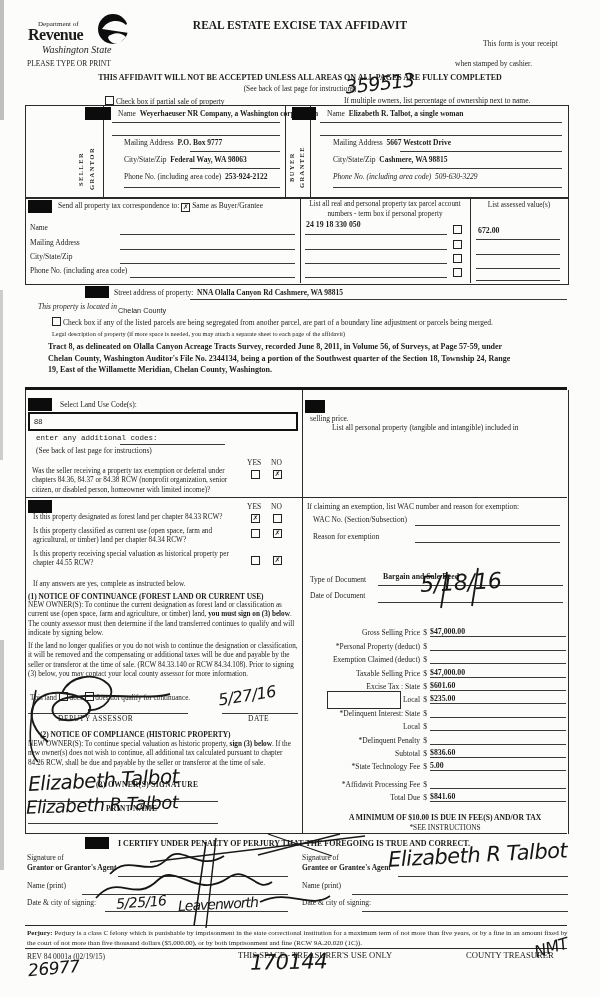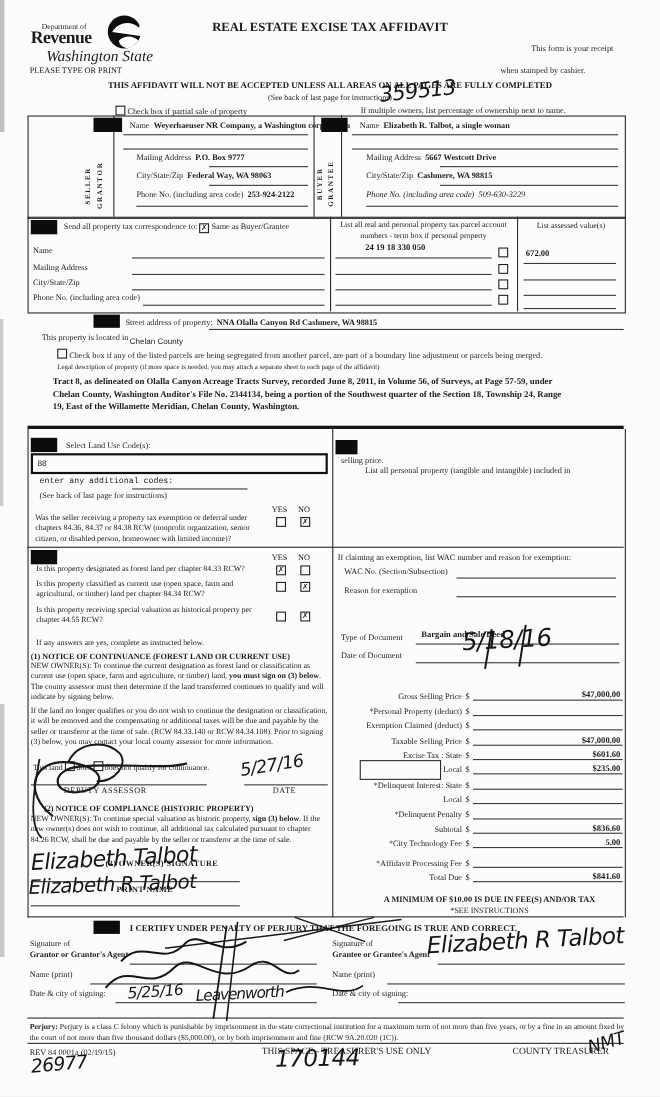--- a/index.html
+++ b/index.html
@@ -19,21 +19,21 @@
       line-height:7px;text-align:center;vertical-align:-1px;font-family:"DejaVu Sans",sans-serif;}
   .cbx{position:absolute;width:7px;height:7px;border:1px solid #222;font-size:6.5px;
       line-height:7px;text-align:center;font-family:"DejaVu Sans",sans-serif;}
   .vlab{writing-mode:vertical-rl;transform:rotate(180deg);font-size:6.4px;font-weight:bold;
         letter-spacing:1.5px;font-family:"Liberation Serif",serif;}
   .hw{font-family:"DejaVu Sans", sans-serif;font-style:italic;color:#151515;
       letter-spacing:-0.5px;white-space:nowrap;}
   .mrow{display:flex;align-items:flex-end;height:13.4px;font-size:7.5px;}
   .mlab{width:112px;text-align:right;}
   .mcur{width:10px;text-align:center;}
-  .mval{flex:1;border-bottom:1px solid #3a3a3a;text-align:right;font-weight:bold;
+  .mval{flex:1;border-bottom:1px solid #3a3a3a;font-weight:bold;
         font-size:7.8px;padding-right:2px;}
   svg.ov{position:absolute;left:0;top:0;pointer-events:none;}
 </style>
 </head>
 <body>
 
 <div id="page">
 
   <div class="abs" style="left:0;top:100;width:4px;height:120px;background:#777;opacity:.45;"></div>
   <div class="abs" style="left:0;top:290px;width:3px;height:170px;background:#888;opacity:.4;"></div>
@@ -41,37 +41,37 @@
 
   <div class="abs t" style="left:38px;top:20px;font-size:7px;">Department of</div>
   <div class="abs" style="left:96px;top:13px;">
     <svg width="36" height="34" viewBox="0 0 36 34">
       <circle cx="17" cy="16" r="15" fill="#0d0d0d"></circle>
       <path d="M6,16 C12,6 24,6 30,12 L33,8 L33,20 Z" fill="#fcfcfb"></path>
       <path d="M12,24 C18,18 26,20 30,24 L24,30 C18,32 13,29 12,24 Z" fill="#fcfcfb"></path>
     </svg>
   </div>
   <div class="abs b" style="left:28px;top:26px;font-size:16px;letter-spacing:-0.5px;">Revenue</div>
-  <div class="abs" style="left:42px;top:44px;font-size:14px;font-style:italic;">Washington State</div>
+  <div class="abs" style="left:42px;top:44px;font-size:10px;font-style:italic;">Washington State</div>
 
   <div class="abs b ctr" style="left:150px;top:19px;width:300px;font-size:11.5px;">REAL ESTATE EXCISE TAX AFFIDAVIT</div>
   <div class="abs t" style="left:483px;top:39px;">This form is your receipt</div>
 
   <div class="abs t" style="left:27px;top:59px;">PLEASE TYPE OR PRINT</div>
   <div class="abs t" style="left:455px;top:59px;">when stamped by cashier.</div>
 
   <div class="abs b ctr" style="left:40px;top:73px;width:520px;font-size:8px;">THIS AFFIDAVIT WILL NOT BE ACCEPTED UNLESS ALL AREAS ON ALL PAGES ARE FULLY COMPLETED</div>
   <div class="abs ctr" style="left:150px;top:84px;width:300px;font-size:7.3px;">(See back of last page for instructions)</div>
   <div class="abs hw" style="left:345px;top:72px;font-size:19px;transform:rotate(-6deg);">359513</div>
 
   <div class="abs t" style="left:105px;top:96px;">
     <span class="cb"></span>
     <span>Check box if partial sale of property</span>
   </div>
-  <div class="abs t" style="left:328px;top:96px;">If multiple owners, list percentage of ownership next to name.</div>
+  <div class="abs t" style="left:344px;top:96px;">If multiple owners, list percentage of ownership next to name.</div>
 
   <div class="abs box" style="left:25px;top:105px;width:542px;height:92px;"></div>
   <div class="abs" style="left:103px;top:105px;height:92px;border-left:1px solid #2a2a2a;"></div>
   <div class="abs" style="left:285px;top:105px;height:92px;border-left:1px solid #2a2a2a;"></div>
   <div class="abs" style="left:310px;top:105px;height:92px;border-left:1px solid #2a2a2a;"></div>
 
   <div class="abs blk" style="left:85px;top:107px;width:26px;height:13px;"></div>
   <div class="abs vlab" style="left:77px;top:124px;height:62px;">SELLER</div>
   <div class="abs vlab" style="left:88px;top:120px;height:70px;">GRANTOR</div>
   <div class="abs t" style="left:118px;top:109px;">
@@ -135,21 +135,21 @@
   <div class="abs line" style="left:120px;top:233px;width:175px;"></div>
   <div class="abs t" style="left:30px;top:238px;">Mailing Address</div>
   <div class="abs line" style="left:120px;top:248px;width:175px;"></div>
   <div class="abs t" style="left:30px;top:252px;">City/State/Zip</div>
   <div class="abs line" style="left:120px;top:262px;width:175px;"></div>
   <div class="abs t" style="left:30px;top:266px;">Phone No.  (including area code)</div>
   <div class="abs line" style="left:130px;top:276px;width:165px;"></div>
 
   <div class="abs ts ctr" style="left:303px;top:200px;width:164px;">List all real and personal property tax parcel account</div>
   <div class="abs ts ctr" style="left:303px;top:210px;width:164px;">numbers - term box if personal property</div>
-  <div class="abs b" style="left:306px;top:220px;font-size:7.8px;margin-left:26px;">24 19 18 330 050</div>
+  <div class="abs b" style="left:306px;top:220px;font-size:7.8px;">24 19 18 330 050</div>
   <div class="abs line" style="left:305px;top:233px;width:142px;"></div>
   <div class="cbx abs" style="left:453px;top:225px;"></div>
   <div class="abs line" style="left:305px;top:248px;width:142px;"></div>
   <div class="cbx abs" style="left:453px;top:240px;"></div>
   <div class="abs line" style="left:305px;top:262px;width:142px;"></div>
   <div class="cbx abs" style="left:453px;top:254px;"></div>
   <div class="abs line" style="left:305px;top:276px;width:142px;"></div>
   <div class="cbx abs" style="left:453px;top:268px;"></div>
 
   <div class="abs ts ctr" style="left:472px;top:201px;width:94px;">List assessed value(s)</div>
@@ -158,21 +158,21 @@
   <div class="abs line" style="left:476px;top:253px;width:84px;"></div>
   <div class="abs line" style="left:476px;top:267px;width:84px;"></div>
   <div class="abs line" style="left:476px;top:279px;width:84px;"></div>
 
   <div class="abs blk" style="left:85px;top:286px;width:24px;height:12px;"></div>
   <div class="abs t" style="left:114px;top:288px;">
     <span>Street address of property:</span>&nbsp;
     <span class="b">NNA Olalla Canyon Rd Cashmere, WA  98815</span>
   </div>
   <div class="abs line" style="left:190px;top:298px;width:377px;"></div>
-  <div class="abs t" style="left:38px;top:302px;">This property is located in</div>
+  <div class="abs t" style="left:38px;top:302px;font-style:italic;">This property is located in</div>
   <div class="abs sans" style="left:118px;top:306px;font-size:7.3px;">Chelan County</div>
 
   <div class="abs t" style="left:52px;top:317px;">
     <span class="cb"></span>
     <span>Check box if any of the listed parcels are being segregated from another parcel, are part of a boundary line adjustment or parcels being merged.</span>
   </div>
   <div class="abs tiny" style="left:52px;top:330px;">Legal description of property (if more space is needed, you may attach a separate sheet to each page of the affidavit)</div>
   <div class="abs b" style="left:48px;top:341px;width:470px;font-size:8px;line-height:11.6px;">Tract 8, as delineated on  Olalla Canyon Acreage Tracts Survey,  recorded June 8, 2011, in Volume 56, of Surveys, at Page 57-59, under Chelan County, Washington Auditor's File No. 2344134, being a portion of the Southwest quarter of the Section 18, Township 24, Range 19,  East of the Willamette Meridian, Chelan County, Washington.</div>
 
   <div class="abs" style="left:25px;top:387px;width:542px;height:2.5px;background:#161616;"></div>
@@ -309,21 +309,21 @@
         <span class="mlab">*Delinquent Penalty</span>
         <span class="mcur">$</span>
         <span class="mval"></span>
       </div>
     <div class="mrow">
         <span class="mlab">Subtotal</span>
         <span class="mcur">$</span>
         <span class="mval">$836.60</span>
       </div>
     <div class="mrow">
-        <span class="mlab">*City Technology Fee</span>
+        <span class="mlab">*State Technology Fee</span>
         <span class="mcur">$</span>
         <span class="mval">5.00</span>
       </div>
     <div class="mrow" style="margin-top:4px;">
         <span class="mlab">*Affidavit Processing Fee</span>
         <span class="mcur">$</span>
         <span class="mval"></span>
       </div>
     <div class="mrow">
         <span class="mlab">Total Due</span>

